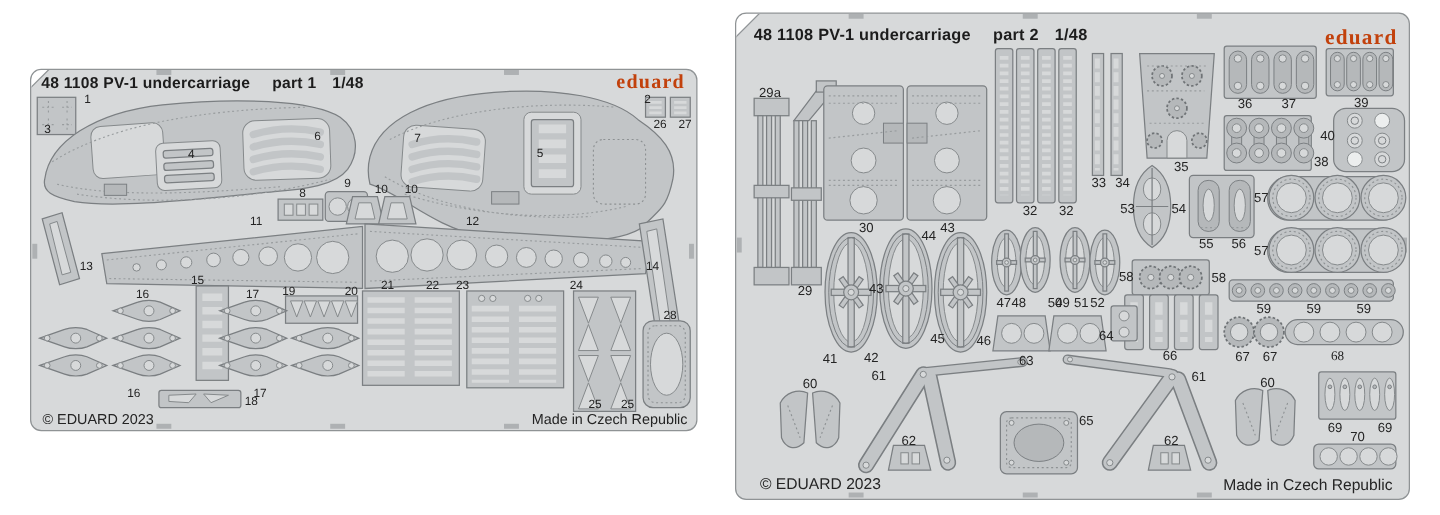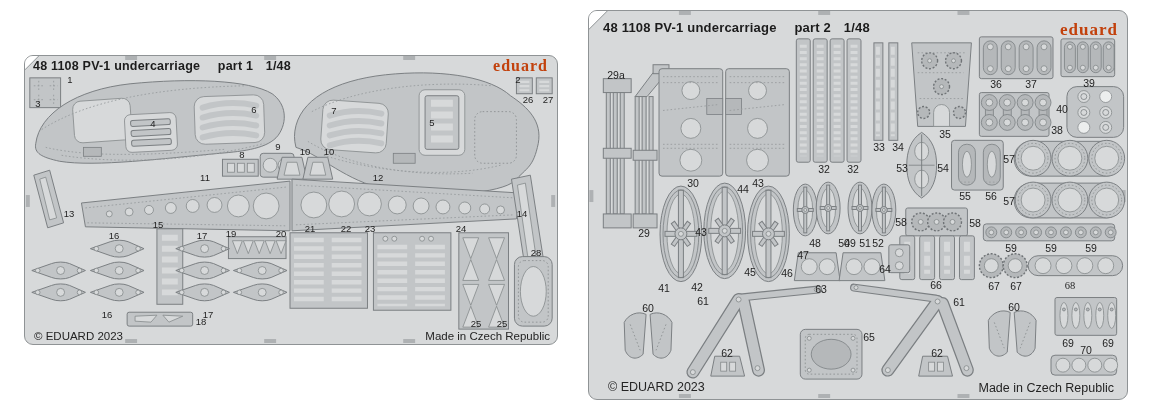--- a/index.html
+++ b/index.html
@@ -631,21 +631,21 @@
         <span class="plabel" style="left: 442px; top: 73px;">37</span>
         <span class="plabel" style="left: 468px; top: 119px;">38</span>
         <span class="plabel" style="left: 500px; top: 72px;">39</span>
         <span class="plabel" style="left: 473px; top: 98px;">40</span>
         <span class="plabel" style="left: 75px; top: 277px;">41</span>
         <span class="plabel" style="left: 108px; top: 276px;">42</span>
         <span class="plabel" style="left: 112px; top: 179px; margin-top: 42px;">43</span>
         <span class="plabel" style="left: 154px; top: 178px;">44</span>
         <span class="plabel" style="left: 161px; top: 261px;">45</span>
         <span class="plabel" style="left: 198px; top: 262px;">46</span>
-        <span class="plabel" style="left: 214px; top: 244px;">47</span>
+        <span class="plabel" style="left: 214px; top: 232px;">47</span>
         <span class="plabel" style="left: 226px; top: 232px;">48</span>
         <span class="plabel" style="left: 261px; top: 232px; text-align: center;">49</span>
         <span class="plabel" style="left: 255px; top: 232px;">50</span>
         <span class="plabel" style="left: 276px; top: 232px;">51</span>
         <span class="plabel" style="left: 289px; top: 232px;">52</span>
         <span class="plabel" style="left: 313px; top: 157px;">53</span>
         <span class="plabel" style="left: 354px; top: 157px;">54</span>
         <span class="plabel" style="left: 376px; top: 185px;">55</span>
         <span class="plabel" style="left: 402px; top: 185px;">56</span>
         <span class="plabel" style="left: 420px; top: 148px;">57</span>

